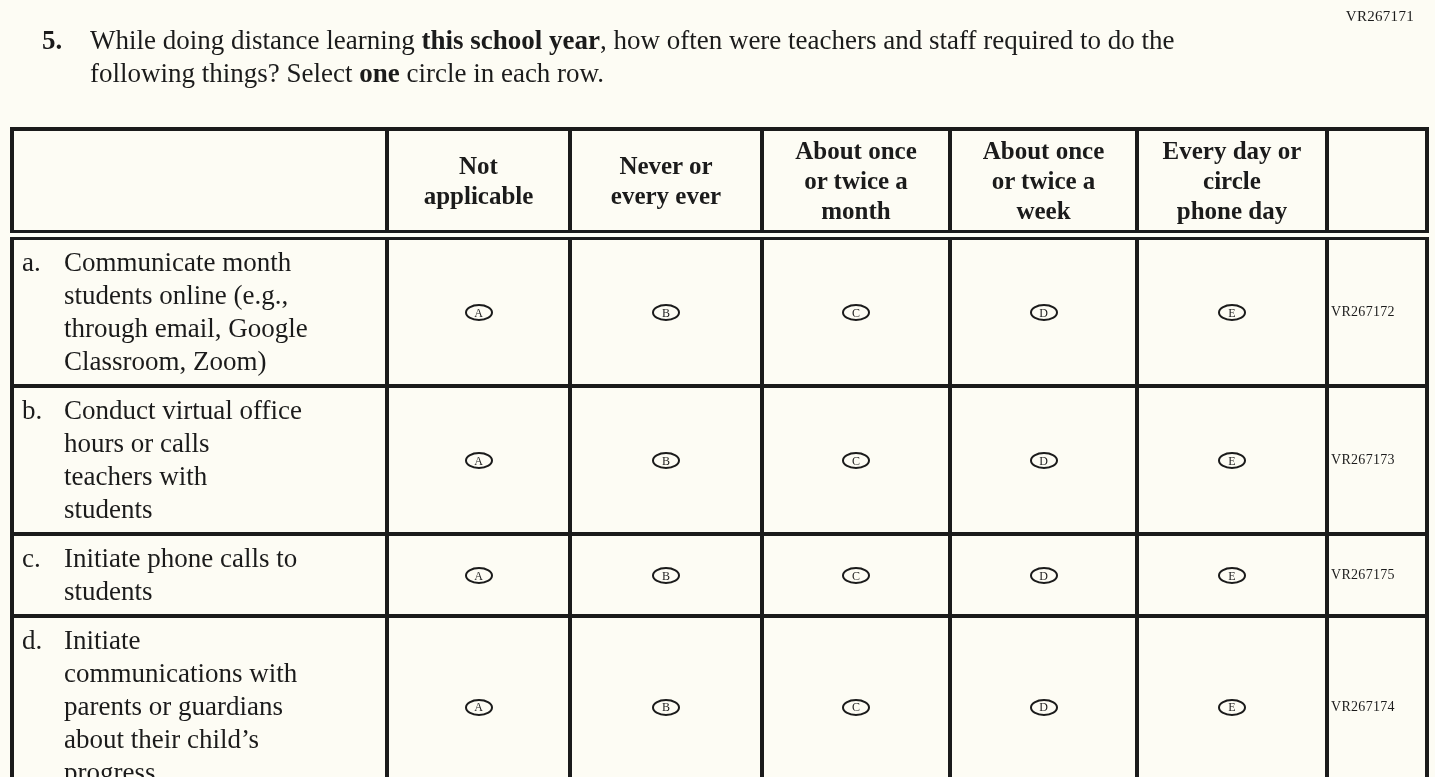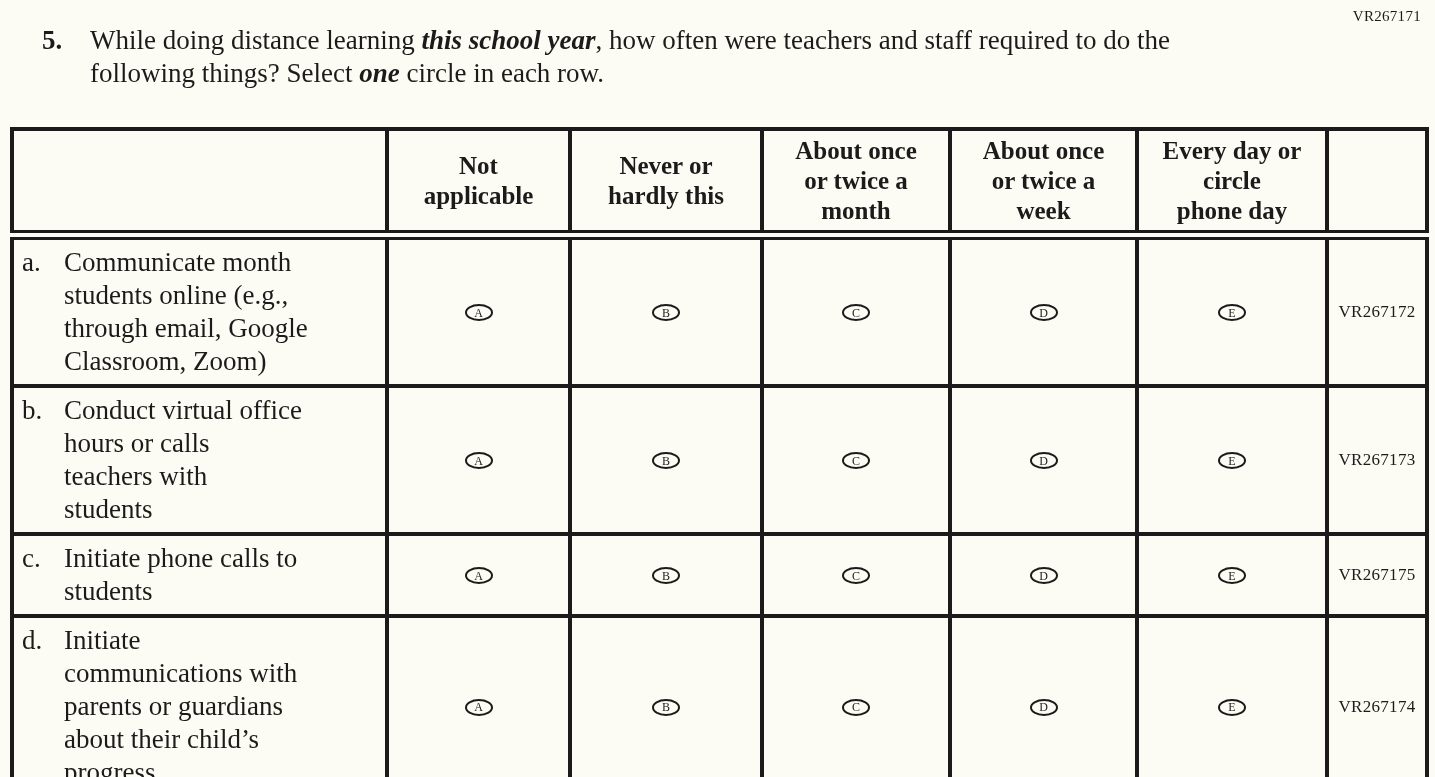--- a/index.html
+++ b/index.html
@@ -6,21 +6,21 @@
   html, body {
     width: 1435px; height: 777px;
     background: #fdfcf4;
     color: #1b1b1b;
     font-family: "Liberation Serif", "DejaVu Serif", serif;
     overflow: hidden;
     position: relative;
   }
   .page-code {
     position: absolute;
-    top: 8px; right: 14px;
+    top: 8px; right: 21px;
     font-size: 15px;
     letter-spacing: 0.3px;
   }
   .question {
     position: absolute;
     top: 24px; left: 42px;
     width: 1160px;
     display: flex;
   }
   .q-number {
@@ -28,21 +28,21 @@
     flex: 0 0 48px;
     font-weight: bold;
     font-size: 27px;
     line-height: 33px;
   }
   .q-text {
     flex: 1;
     font-size: 27px;
     line-height: 33px;
   }
-  .q-text b { font-weight: bold; font-style: italic; }
+  .q-text b { font-weight: bold; }
 
   table.matrix {
     position: absolute;
     left: 10px; top: 127px;
     width: 1415px;
     border-collapse: collapse;
     table-layout: fixed;
     background: #fdfcf4;
   }
   .matrix th, .matrix td {
@@ -77,23 +77,23 @@
     justify-content: center;
     width: 28px; height: 17px;
     border: 2px solid #1b1b1b;
     border-radius: 50%;
     font-size: 12px;
     line-height: 1;
     cursor: pointer;
     background: transparent;
   }
   .code-cell {
-    text-align: center;
+    text-align: left;
     vertical-align: middle;
-    font-size: 17px;
+    font-size: 14px;
     letter-spacing: 0.3px;
     padding: 2px;
   }
   tr.row-a { height: 145px; }
   tr.row-b { height: 143px; }
   tr.row-c { height: 67px; }
   tr.row-d { height: 165px; }
 </style>
 </head>
 <body>
@@ -117,21 +117,21 @@
   </colgroup>
   <thead>
     <tr>
       <th></th>
       <th>
         <div>Not</div>
         <div>applicable</div>
       </th>
       <th>
         <div>Never or</div>
-        <div>hardly this</div>
+        <div>every ever</div>
       </th>
       <th>
         <div>About once</div>
         <div>or twice a</div>
         <div>month</div>
       </th>
       <th>
         <div>About once</div>
         <div>or twice a</div>
         <div>week</div>

